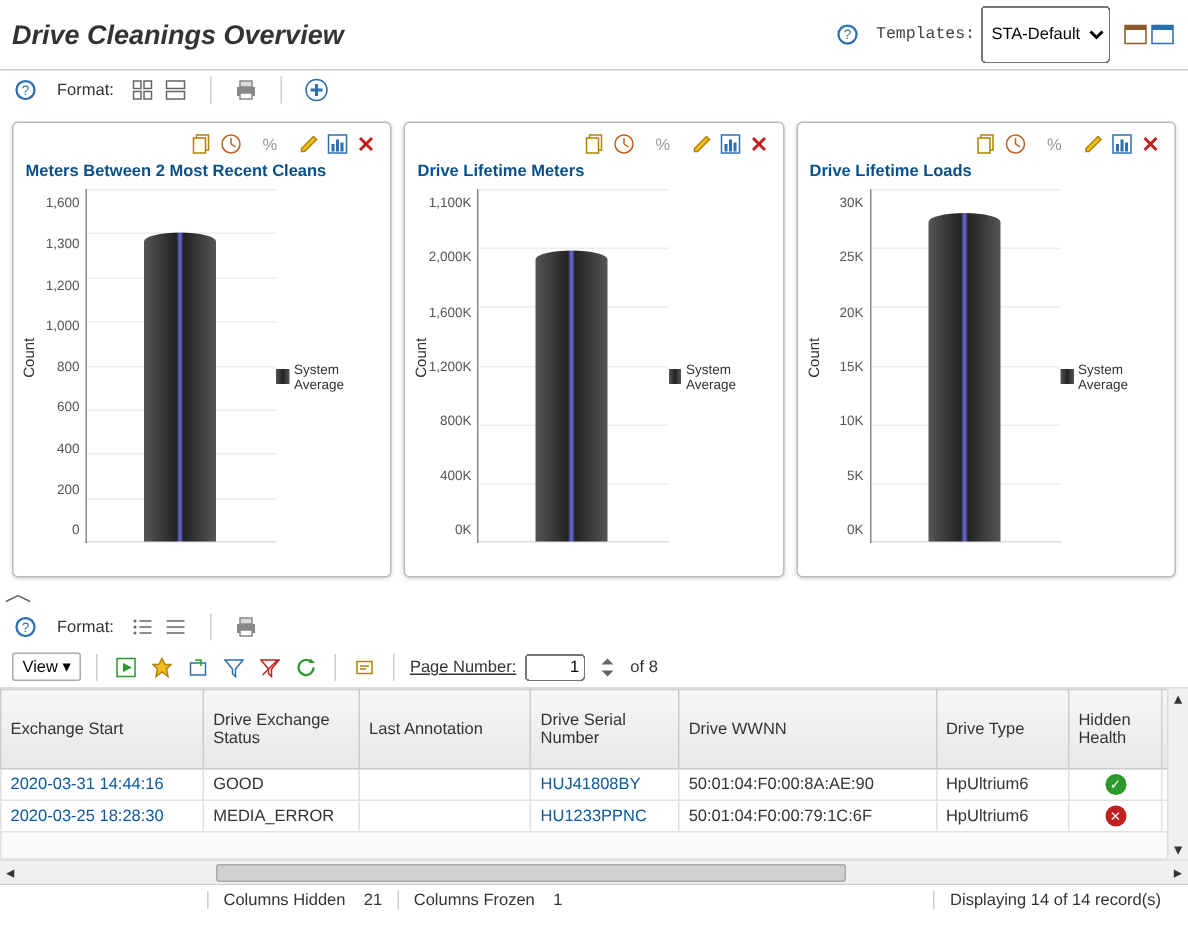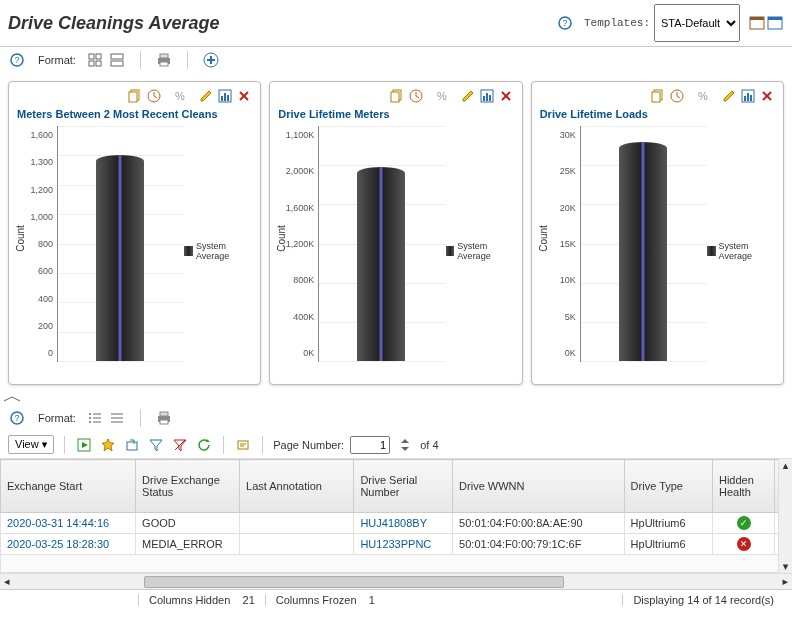--- a/index.html
+++ b/index.html
@@ -23,40 +23,40 @@
 .y-axis { display: flex; flex-direction: column; justify-content: space-between; align-items: flex-end; width: 40px; font-size: 9px; color: #555; padding: 4px 4px 18px 0; }
 .y-label { position: absolute; left: -2px; top: 50%; transform: rotate(-90deg); transform-origin: center; font-size: 10px; color: #333; }
 .plot { flex: 1; position: relative; border-left: 1px solid #888; border-bottom: 1px solid #888; margin-bottom: 14px; }
 .grid-line { position: absolute; left: 0; right: 0; border-top: 1px solid #eee; }
 .bar { position: absolute; bottom: 0; width: 48px; background: linear-gradient(90deg, #555 0%, #222 45%, #6a6ae0 50%, #222 55%, #555 100%); border-top-left-radius: 50% 6px; border-top-right-radius: 50% 6px; }
 .legend { width: 68px; font-size: 9px; color: #333; display: flex; align-items: center; gap: 3px; }
 .legend-box { width: 10px; height: 10px; background: linear-gradient(90deg, #555, #222, #555); }
 .collapse-handle { text-align: center; padding: 2px; color: #666; cursor: pointer; }
 .table-toolbar { display: flex; align-items: center; gap: 6px; padding: 4px 8px; border-bottom: 1px solid #ddd; }
 .view-btn { background: #fff; border: 1px solid #aaa; border-radius: 2px; padding: 2px 6px; font-size: 11px; cursor: pointer; }
-.pg-label { color: #333; }
+.pg-label { color: #333; text-decoration: underline; }
 .pg-input { width: 40px; text-align: right; font-size: 11px; padding: 1px 2px; }
 table.data { width: 100%; border-collapse: collapse; table-layout: fixed; }
 table.data th { background: linear-gradient(#f7f7f7,#e7e7e7); border: 1px solid #ccc; font-size: 11px; font-weight: normal; color: #333; padding: 14px 6px; text-align: left; }
 table.data td { border: 1px solid #e0e0e0; padding: 3px 6px; font-size: 11px; white-space: nowrap; overflow: hidden; }
 table.data td.link { color: #0b5aa0; }
 .health-ok, .health-bad { display: inline-block; width: 14px; height: 14px; border-radius: 50%; text-align: center; line-height: 14px; font-size: 9px; color: #fff; }
 .health-ok { background: #2a9a2a; }
 .health-bad { background: #c02020; }
 .table-wrap { position: relative; }
 .scroll-track { position: absolute; right: 0; top: 0; bottom: 0; width: 14px; background: #f0f0f0; border-left: 1px solid #ddd; display: flex; flex-direction: column; justify-content: space-between; align-items: center; }
 .footer { display: flex; align-items: center; border-top: 1px solid #ccc; padding: 4px 8px; font-size: 11px; color: #333; justify-content: space-between; }
 .footer .slot { padding: 0 10px; border-left: 1px solid #ccc; }
 svg { display: block; }
 </style>
 </head>
 <body>
 
 <div class="header">
-  <h1>Drive Cleanings Average</h1>
+  <h1>Drive Cleanings Overview</h1>
   <span class="icon-btn help">
     <svg width="14" height="14">
         <circle cx="7" cy="7" r="6" fill="none" stroke="#2a6fb0" stroke-width="1.5"></circle>
         <text x="7" y="10" font-size="9" text-anchor="middle" fill="#2a6fb0">?</text>
       </svg>
   </span>
   <label>Templates:</label>
   <select>
     <option>STA-Default</option>
   </select>
@@ -423,21 +423,21 @@
     </span>
   <span class="sep"></span>
   <span class="pg-label">Page Number:</span>
   <input class="pg-input" type="text" value="1" style="">
   <span class="icon-btn">
       <svg width="10" height="16">
         <polygon points="1,6 5,2 9,6" fill="#666"></polygon>
         <polygon points="1,10 5,14 9,10" fill="#666"></polygon>
       </svg>
     </span>
-  <span>of 4</span>
+  <span>of 8</span>
 </div>
 
 <div class="table-wrap">
 <table class="data">
   <colgroup>
         <col style="width:130px">
         <col style="width:100px">
         <col style="width:110px">
         <col style="width:95px">
         <col style="width:165px">

